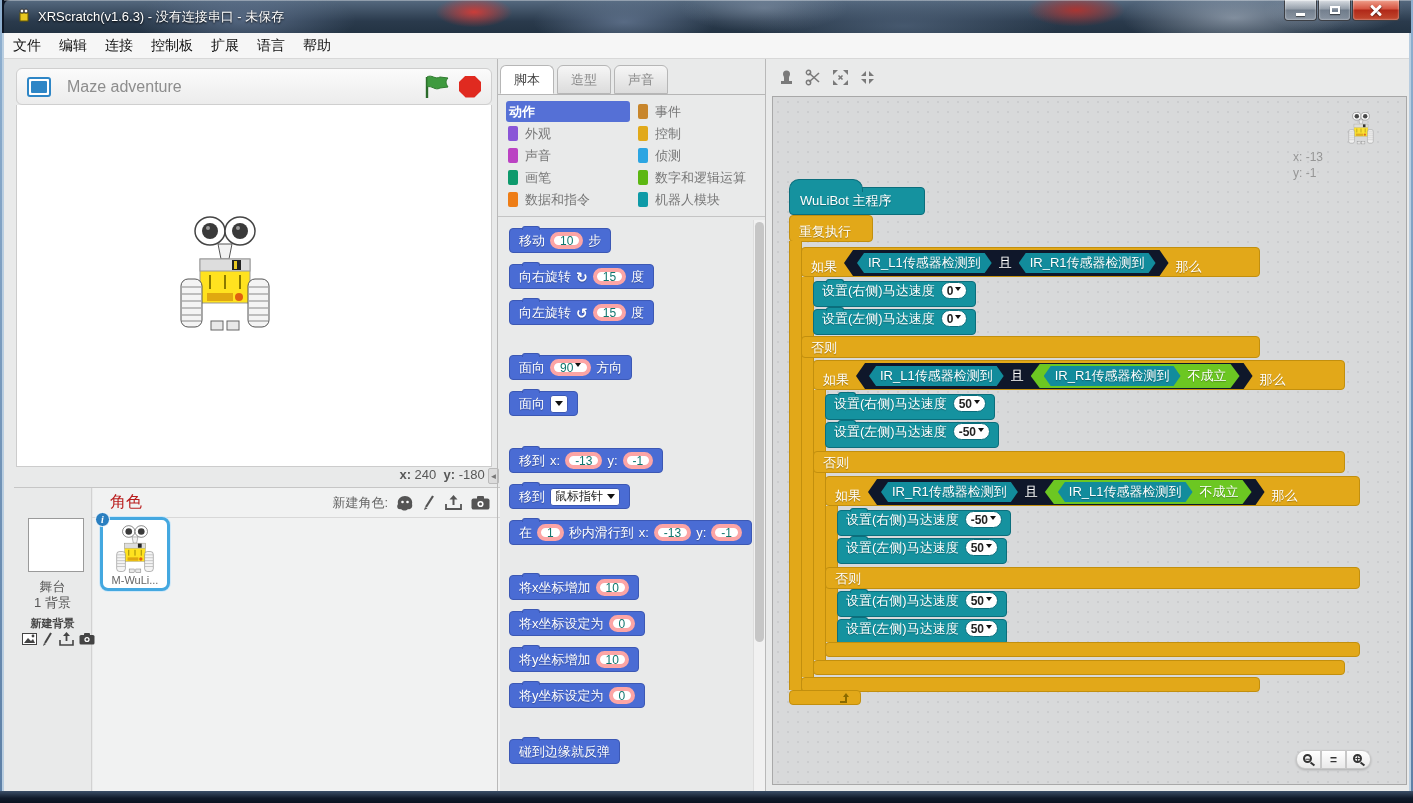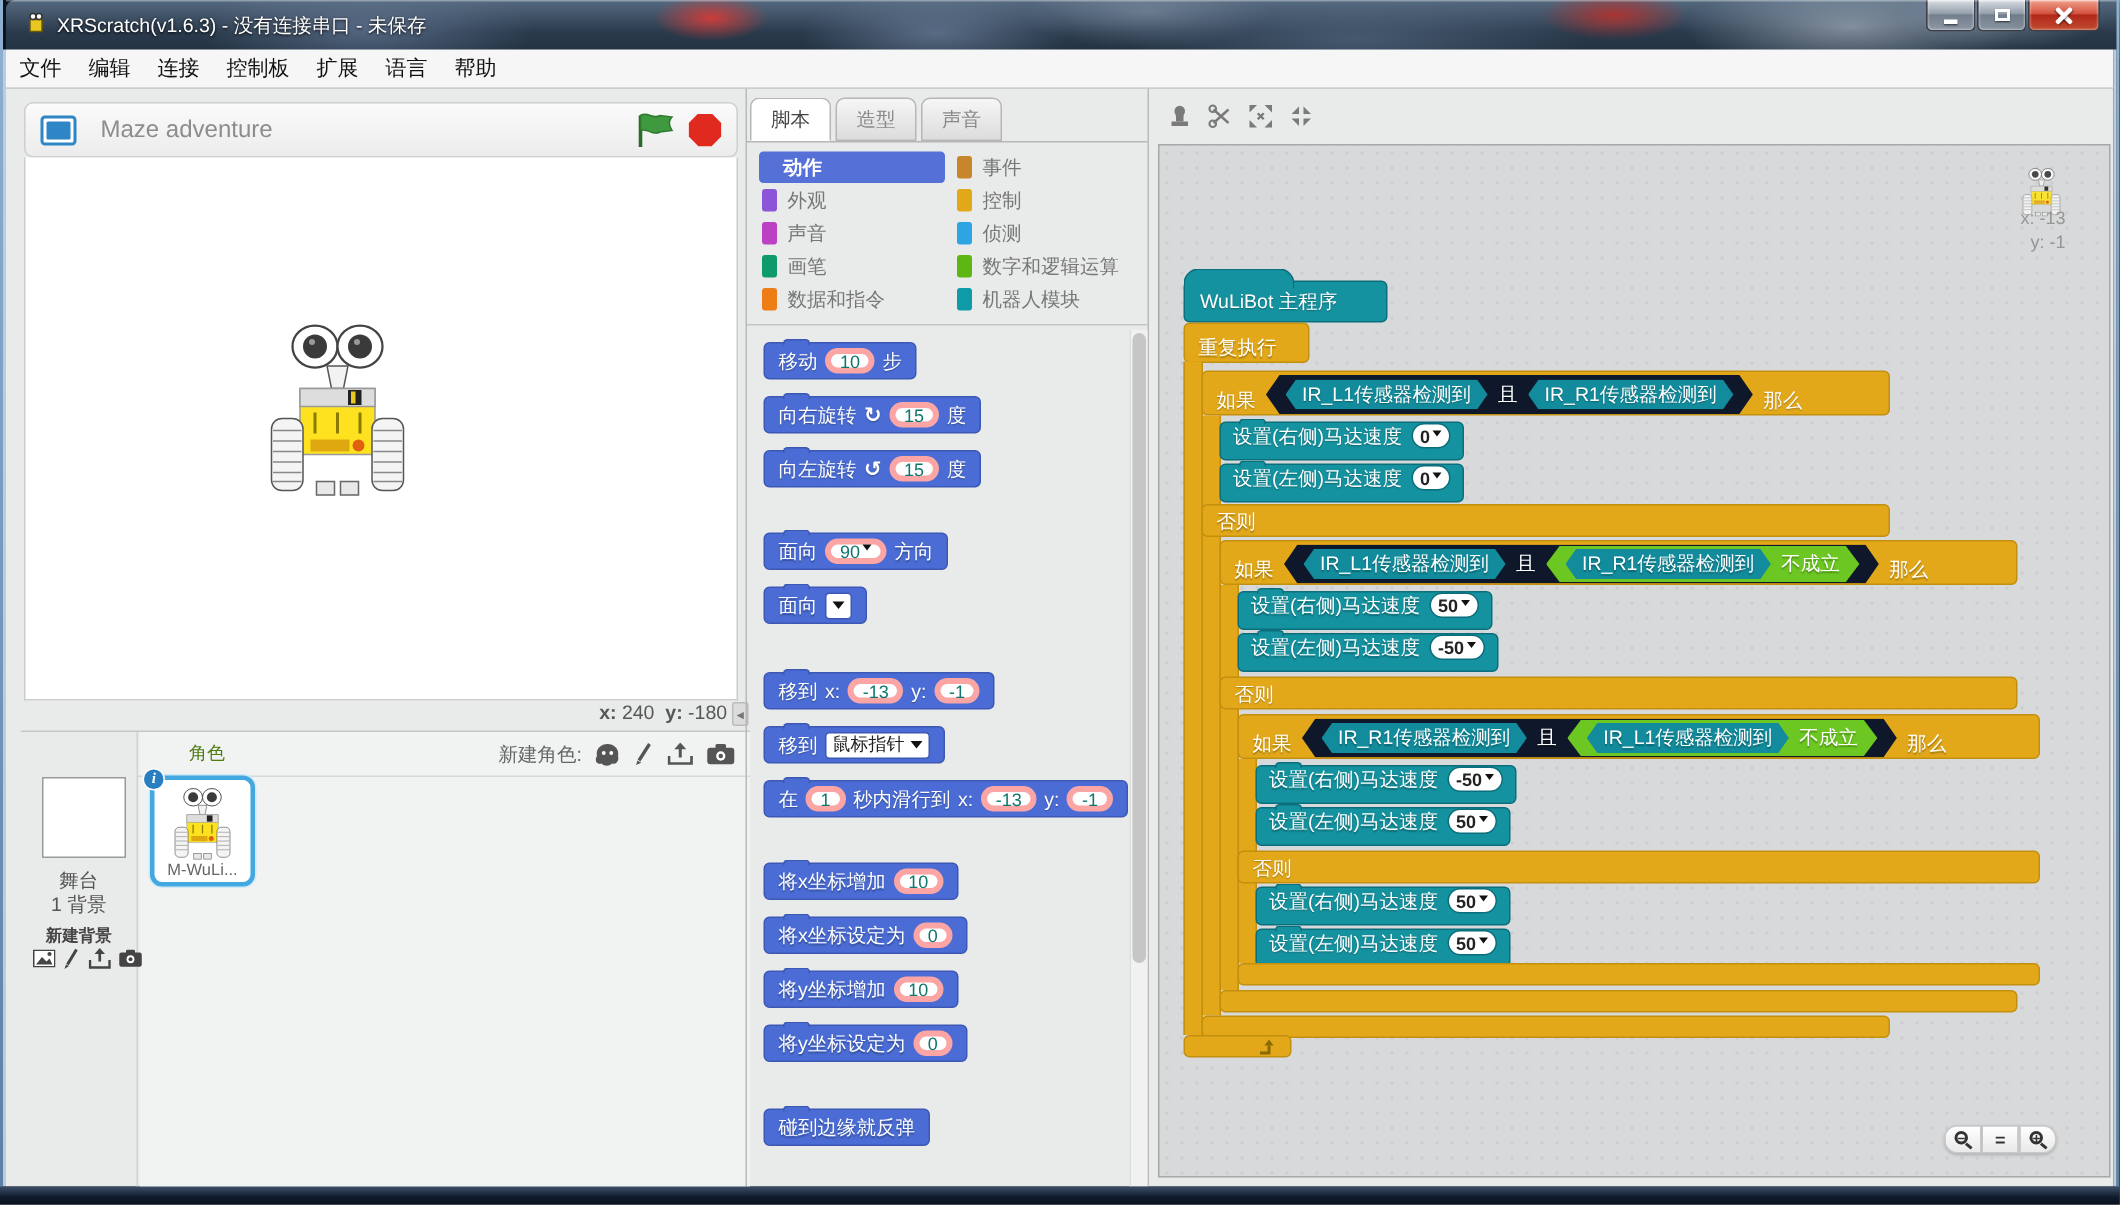--- a/index.html
+++ b/index.html
@@ -46,21 +46,21 @@
 .flagbtn{margin-left:auto;width:28px;height:24px}
 .stopbtn{width:22px;height:22px;background:#e02a20;clip-path:polygon(30% 0,70% 0,100% 30%,100% 70%,70% 100%,30% 100%,0 70%,0 30%);margin:0 10px 0 8px}
 .stage-canvas{position:absolute;left:12px;top:46px;width:476px;height:362px;background:#fff;border:1px solid #ccc;border-top:none}
 .coordbar{position:absolute;left:12px;top:408px;width:476px;height:20px;font-size:13px;color:#575757;text-align:right}
 .coordbar b{font-weight:bold}
 .collapse{position:absolute;left:484px;top:409px;width:11px;height:16px;background:#dcdcdc;border:1px solid #bbb;border-radius:2px;font-size:8px;color:#777;display:flex;align-items:center;justify-content:center}
 
 .sp-panel{position:absolute;left:10px;top:428px;width:486px;height:304px;border-top:1px solid #c6c6c6}
 .sp-rightbg{position:absolute;left:79px;top:0;width:407px;height:304px;background:#f1f2f2}
 .sp-head{position:absolute;left:78px;top:0;width:408px;height:30px;border-bottom:1px solid #d8d8d8;display:flex;align-items:center}
-.sp-head .t{font-size:12px;color:#4d7c0f;margin-left:34px}
+.sp-head .t{font-size:16px;color:#b91c1c;margin-left:18px}
 .newlbl{font-size:13px;color:#666;margin-left:auto}
 .icorow{display:flex;align-items:center;gap:9px;margin:0 10px 0 8px}
 .sp-left{position:absolute;left:0;top:0;width:78px;height:304px;border-right:1px solid #d2d2d2;text-align:center}
 .stage-thumb{position:absolute;left:14px;top:30px;width:56px;height:54px;background:#fff;border:1px solid #9a9a9a}
 .sp-left .l1{position:absolute;top:90px;width:100%;font-size:13px;color:#555}
 .sp-left .l2{position:absolute;top:106px;width:100%;font-size:13px;color:#555}
 .sp-left .l3{position:absolute;top:128px;width:100%;font-size:11px;color:#444;font-weight:bold}
 .sp-left .icons{position:absolute;top:144px;left:8px;display:flex;gap:5px;align-items:center}
 .sprite-thumb{position:absolute;left:86px;top:29px;width:70px;height:74px;border:3px solid #44a8e0;border-radius:8px;background:#fff;box-shadow:0 0 0 1px #d0e8f8}
 .sprite-thumb .nm{position:absolute;bottom:2px;width:100%;text-align:center;font-size:11px;color:#666}
@@ -69,39 +69,39 @@
 .divV1{position:absolute;left:493px;top:0;width:1px;height:732px;background:#b9b9b9}
 .divV2{position:absolute;left:761px;top:0;width:1px;height:732px;background:#b9b9b9}
 .tabs{position:absolute;left:496px;top:6px;height:30px;display:flex}
 .tab{height:29px;padding:0 13px;border:1px solid #b6b6b6;border-radius:6px 6px 0 0;font-size:13px;color:#8a8a8a;display:flex;align-items:center;background:linear-gradient(180deg,#f6f6f6,#dcdcdc);margin-right:3px}
 .tab.active{background:#fff;color:#444;border-bottom:1px solid #fff;z-index:2}
 .tabline{position:absolute;left:494px;top:35px;width:267px;height:1px;background:#b6b6b6}
 .cats{position:absolute;left:496px;top:40px;width:265px}
 .catrow{position:absolute;height:21px;display:flex;align-items:center}
 .chip{width:10px;height:15px;border-radius:2px;margin-right:7px}
 .catlbl{font-size:13px;color:#777}
-.catrow.sel{background:#5570d6;border-radius:3px;padding:0 16px;width:124px}
+.catrow.sel{background:#5570d6;border-radius:3px;padding:0 3px;width:124px}
 .catrow.sel .catlbl{color:#fff;font-weight:bold}
 .catline{position:absolute;left:494px;top:157px;width:267px;height:1px;background:#c4c4c4}
 
 .pb{position:absolute;height:25px;background:#4a6cd4;border:1px solid #3c58b4;border-radius:4px;display:flex;align-items:center;gap:5px;padding:0 9px;color:#fff;font-size:13px;text-shadow:0 1px 1px rgba(0,0,0,.3);white-space:nowrap}
 .pb::before{content:"";position:absolute;left:12px;top:-3px;width:16px;height:3px;background:#4a6cd4;border:1px solid #3c58b4;border-bottom:none;border-radius:3px 3px 0 0}
 .oval{background:#fff;color:#0f766e;border-radius:9px;min-width:26px;height:17px;display:flex;align-items:center;justify-content:center;font-size:12px;text-shadow:none;padding:0 6px;border:4px solid #fca5a5}
 .dd{background:#fff;color:#222;border-radius:3px;height:18px;display:flex;align-items:center;font-size:12px;text-shadow:none;padding:0 4px;border:1px solid #3c58b4;gap:4px}
 .caret{width:0;height:0;border-left:4px solid transparent;border-right:4px solid transparent;border-top:5px solid #111}
 .ovdd{background:#fff;color:#222;border-radius:9px;height:17px;display:flex;align-items:center;font-size:12px;text-shadow:none;padding:0 5px;border:1px solid #0b6e7c;gap:2px;font-weight:bold}
 .ovdd .caret{border-left-width:3px;border-right-width:3px;border-top-width:4px;margin-top:-4px}
 .rot{font-size:14px;font-weight:bold}
 .pscroll{position:absolute;left:749px;top:161px;width:12px;height:571px;background:#f1f1f1;border-left:1px solid #ddd}
 .pscroll .thumb{position:absolute;left:1px;top:2px;width:9px;height:420px;background:#c6c6c6;border-radius:5px}
 
 .stool{position:absolute;left:774px;top:10px;display:flex;gap:10px;align-items:center}
 .canvas{position:absolute;left:768px;top:37px;width:635px;height:689px;background:#d8d9da;border:1px solid #a8a8a8;background-image:radial-gradient(circle,#cccdcf 1px,transparent 1.3px);background-size:10px 10px;overflow:hidden}
 .mini-robot{position:absolute;left:574px;top:12px;width:28px;height:38px;opacity:.9}
-.xy{position:absolute;left:520px;top:40px;width:84px;text-align:right;font-size:12px;color:#969696;line-height:16px}
+.xy{position:absolute;left:520px;top:52px;width:84px;text-align:left;font-size:12px;color:#969696;line-height:16px}
 .zoomctl{position:absolute;left:523px;top:653px;display:flex;filter:drop-shadow(0 1px 1px rgba(0,0,0,.2))}
 .zbtn{width:25px;height:19px;background:linear-gradient(180deg,#fff,#e9e9e9);border:1px solid #c8c8c8;display:flex;align-items:center;justify-content:center;color:#333;font-weight:bold;font-size:12px}
 .zbtn:first-child{border-radius:9px 0 0 9px}
 .zbtn:last-child{border-radius:0 9px 9px 0}
 .mag{position:relative;width:11px;height:11px}
 .mag i{position:absolute;left:0;top:0;width:9px;height:9px;border:2px solid #333;border-radius:50%;font-style:normal;font-size:9px;font-weight:bold;line-height:6px;text-align:center;color:#333}
 .mag::after{content:"";position:absolute;width:5px;height:2px;background:#333;right:-1px;bottom:0;transform:rotate(40deg)}
 
 .gold{background:#e2a819;border:1px solid #c28f0e}
 .bt{color:#fff;font-size:13px;text-shadow:0 1px 1px rgba(0,0,0,.3);white-space:nowrap}

